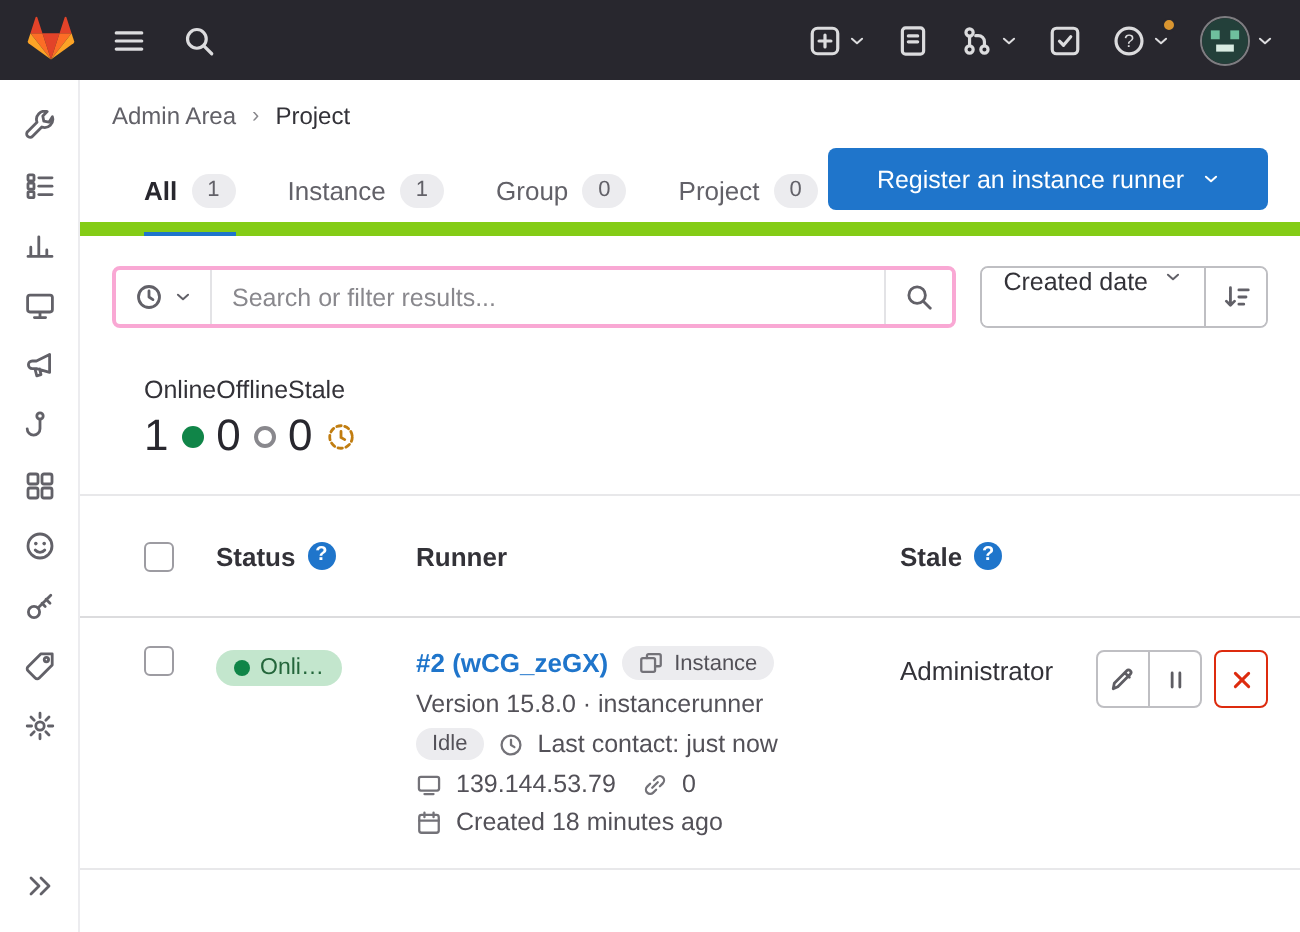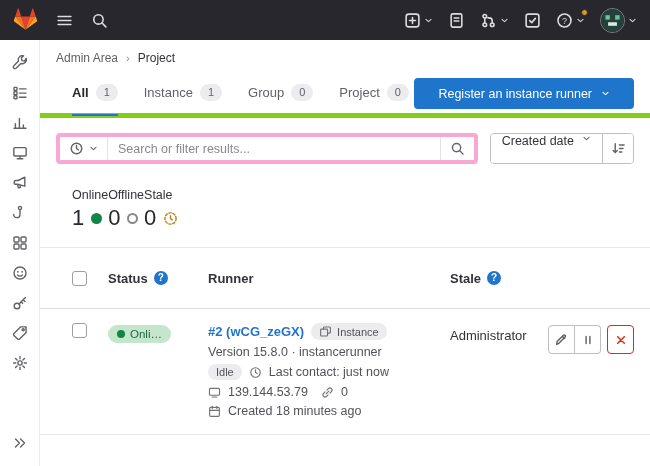--- a/index.html
+++ b/index.html
@@ -26,32 +26,32 @@
 .rail-spacer{flex:1}
 .content{flex:1;overflow:hidden}
 
 
 .breadcrumb{display:flex;align-items:center;gap:8px;padding:11px 16px 9px;font-size:12px}
 .crumb{color:#626168;cursor:pointer}
 .crumb-sep{color:#89888d;font-size:11px}
 .crumb-current{color:#333238}
 
 
-.tabsbar{display:flex;align-items:center;justify-content:space-between;padding:0 16px;border-bottom:5px solid #84cc16;height:44px}
+.tabsbar{display:flex;justify-content:space-between;padding:0 16px;border-bottom:7px solid #84cc16;height:44px}
 .tabs{display:flex;gap:26px;margin-left:16px;height:44px}
 .tab{display:flex;align-items:center;gap:7px;font-size:13px;color:#626168;cursor:pointer;border-bottom:2px solid transparent;height:100%}
 .tab.active{color:#28272e;font-weight:700;border-bottom-color:#1f75cb}
 .count-badge{background:#ececef;color:#626168;border-radius:10px;padding:1px 8px;font-size:11px;font-weight:400;line-height:15px}
 .btn-primary{background:#1f75cb;color:#fff;border:none;border-radius:4px;height:31px;padding:0 24px;font-size:12.5px;display:flex;align-items:center;gap:9px;cursor:pointer;font-family:inherit}
 .caret-w{width:9px;height:9px;stroke:#fff;fill:none;stroke-width:1.8;stroke-linecap:round;stroke-linejoin:round}
 .caret-g{width:9px;height:9px;stroke:#626168;fill:none;stroke-width:1.8;stroke-linecap:round;stroke-linejoin:round}
 
 
 .filterbar{display:flex;gap:12px;padding:15px 16px 0}
-.search-group{flex:1;display:flex;border:4px solid #f9a8d4;border-radius:4px;height:31px;background:#fff;overflow:hidden}
+.search-group{flex:1;display:flex;border:2px solid #f9a8d4;border-radius:4px;height:31px;background:#fff;overflow:hidden}
 .history-btn{display:flex;align-items:center;gap:5px;padding:0 9px;cursor:pointer;border-right:1px solid #e3e3e6}
 .search-input{flex:1;border:none;outline:none;font-size:12.5px;padding:0 10px;color:#333238;font-family:inherit;min-width:0}
 .search-input::placeholder{color:#89888d}
 .search-btn{width:34px;border-left:1px solid #e3e3e6;display:flex;align-items:center;justify-content:center;background:#fff;cursor:pointer}
 .sort-group{display:flex;border:1px solid #bfbfc3;border-radius:4px;height:31px;overflow:hidden;background:#fff}
 .sort-label-btn{display:flex;align-items:flex-start;gap:8px;padding:0 11px;font-size:12.5px;color:#333238;cursor:pointer;background:#fff;border:none;font-family:inherit}
 .sort-dir-btn{width:31px;border:none;border-left:1px solid #bfbfc3;display:flex;align-items:center;justify-content:center;cursor:pointer;background:#fff}
 .ui-icon{width:15px;height:15px;stroke:#626168;fill:none;stroke-width:1.5;stroke-linecap:round;stroke-linejoin:round}
 
 

